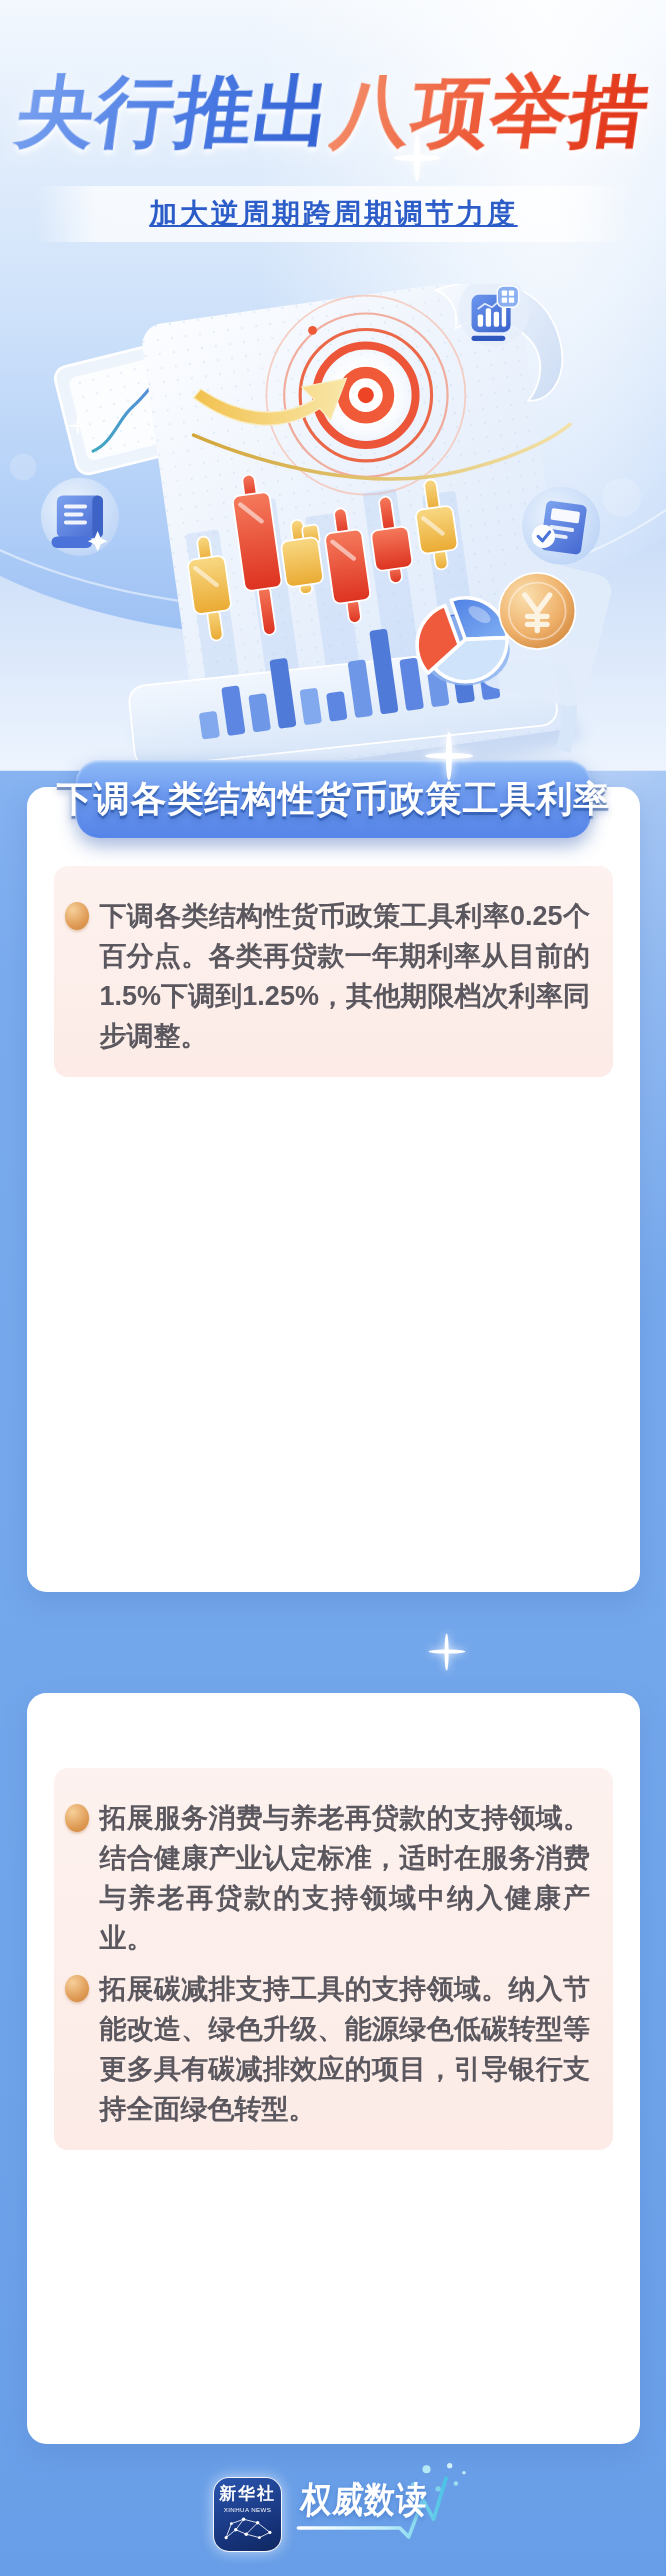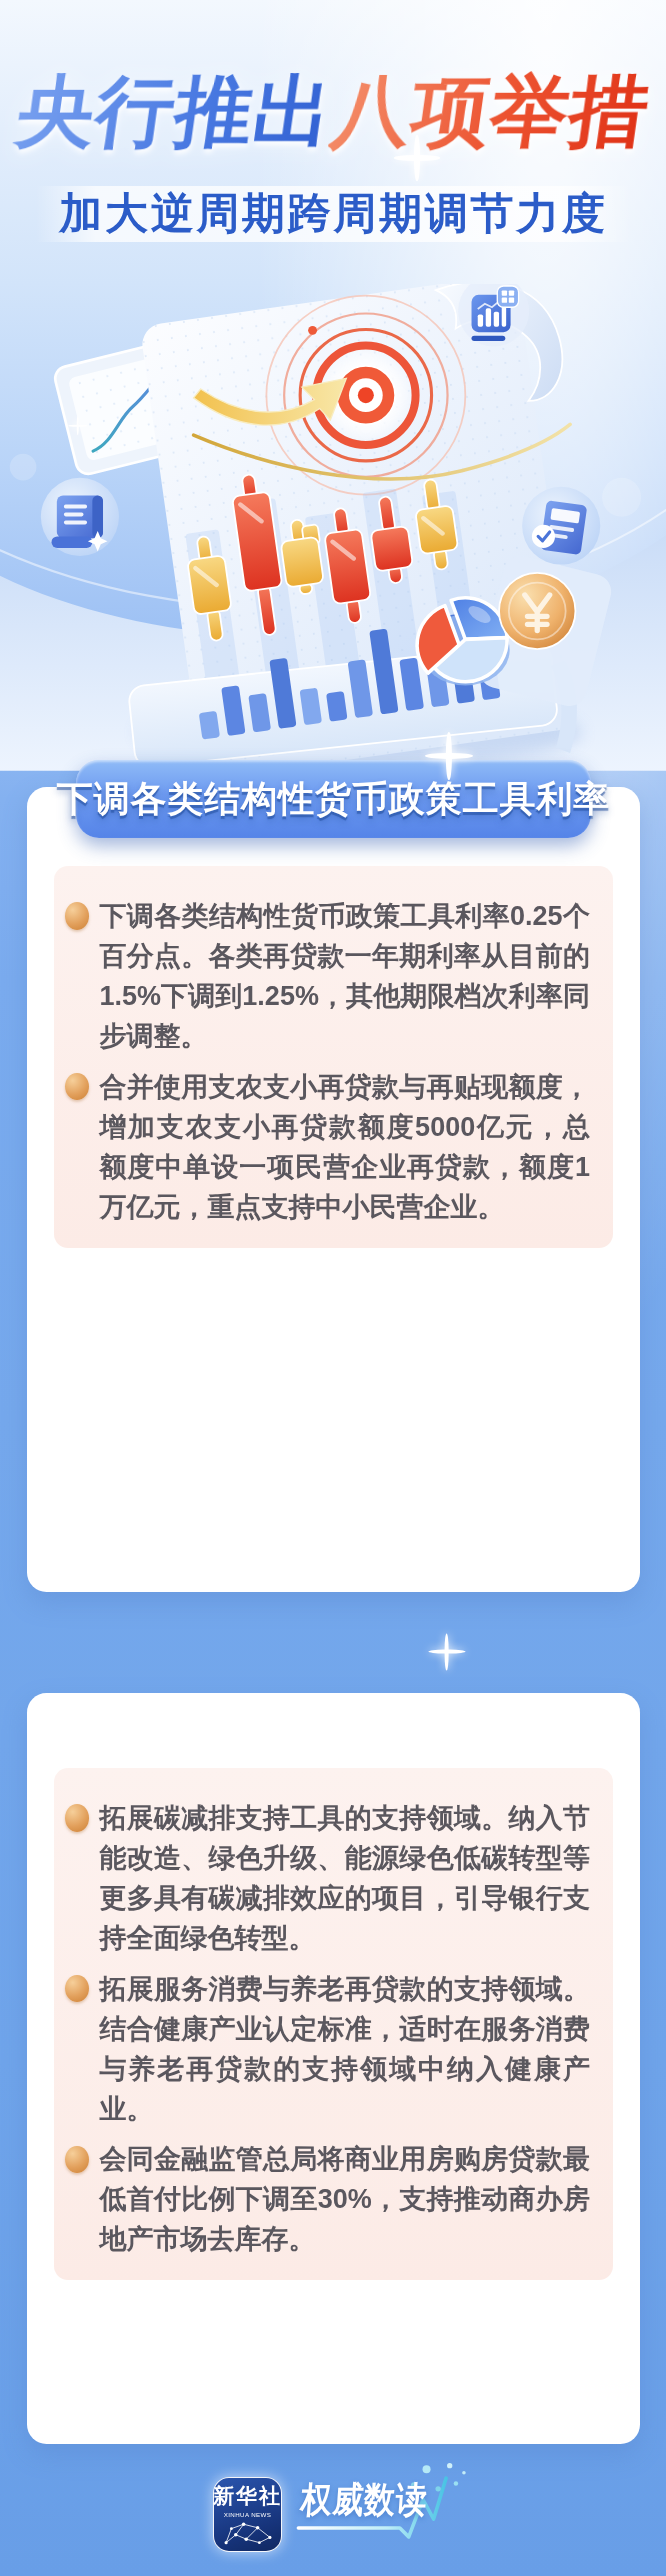--- a/index.html
+++ b/index.html
@@ -21,21 +21,21 @@
   }
   .title .seg{display:inline-block;-webkit-background-clip:text;background-clip:text;color:transparent;
     filter:drop-shadow(1.8px 4.4px 2.7px rgba(255,255,255,.85)) drop-shadow(0 0 10.7px rgba(255,255,255,.45));}
   .seg-blue{background-image:linear-gradient(105deg,#7aa2f0 0%,#4a7ae2 55%,#3060d2 100%);}
   .seg-red{background-image:linear-gradient(105deg,#f4906c 0%,#ec5230 55%,#df3015 100%);}
   
   .subtitle{
     position:absolute;top:186px;left:36px;width:595px;height:56px;
     display:flex;align-items:center;justify-content:center;
     background:linear-gradient(90deg,rgba(255,255,255,0) 0%,rgba(255,255,255,.75) 10%,rgba(255,255,255,.78) 88%,rgba(255,255,255,0) 100%);
-    font-size:43px;font-weight:800;color:#2b5cc8;letter-spacing:2.7px;white-space:nowrap;
+    font-size:28px;font-weight:800;color:#2b5cc8;letter-spacing:2.7px;white-space:nowrap;text-decoration:underline;
   }
   
   .illo{position:absolute;top:284px;left:0;width:666px;height:487px;display:block;}
   
   .sparkle{position:absolute;pointer-events:none;z-index:6;}
   .sparkle::before,.sparkle::after{content:"";position:absolute;left:50%;top:50%;background:#ffffff;border-radius:45%;
     box-shadow:0 0 8px rgba(255,255,255,.95);}
   .sparkle::before{width:100%;height:13%;transform:translate(-50%,-50%);}
   .sparkle::after{width:13%;height:100%;transform:translate(-50%,-50%);}
   
@@ -66,21 +66,21 @@
     box-shadow:0 1.8px 2.7px rgba(178,118,58,.35);}
   .bullet p{margin:0;font-size:27px;line-height:40px;font-weight:600;color:#5a575e;text-align:justify;}
   
   .logo-tile{
     position:absolute;left:213px;top:2477px;width:69px;height:75px;border-radius:16px;z-index:3;
     background:linear-gradient(160deg,#2a55ae 0%,#16337a 70%,#102861 100%);
     border:1.8px solid rgba(255,255,255,.95);box-sizing:border-box;
     box-shadow:0 0 14px rgba(255,255,255,.6);
     display:flex;flex-direction:column;align-items:center;color:#ffffff;
   }
-  .logo-cn{font-size:21px;font-weight:800;letter-spacing:1.8px;margin-top:4.4px;white-space:nowrap;}
+  .logo-cn{font-size:17px;font-weight:800;letter-spacing:1.8px;margin-top:4.4px;white-space:nowrap;}
   .logo-en{font-size:6.2px;letter-spacing:0.4px;margin-top:0.9px;white-space:nowrap;}
   .logo-net{margin-top:0.9px;}
   .brand{
     position:absolute;left:302px;top:2482px;z-index:3;
     font-size:36px;font-weight:900;color:#ffffff;letter-spacing:0.9px;line-height:1;white-space:nowrap;
     transform:skewX(-4deg) scaleX(.86);transform-origin:left top;
     text-shadow:0 1.8px 5.3px rgba(46,96,178,.45);
   }
   .brand-zig{position:absolute;left:293px;top:2455px;z-index:2;}
 </style>
@@ -313,41 +313,33 @@
 
   <div class="section-pill pill-1">
     <span>下调各类结构性货币政策工具利率</span>
   </div>
   <div class="card card-1">
     <div class="panel">
       <div class="bullet">
         <span class="dot"></span>
         <p>下调各类结构性货币政策工具利率0.25个百分点。各类再贷款一年期利率从目前的1.5%下调到1.25%，其他期限档次利率同步调整。</p>
       </div>
-      <div class="bullet">
-        <span class="dot"></span>
-        <p>合并使用支农支小再贷款与再贴现额度，增加支农支小再贷款额度5000亿元，总额度中单设一项民营企业再贷款，额度1万亿元，重点支持中小民营企业。</p>
-      </div>
     </div>
   </div>
 
   <span class="sparkle" style="left:428px;top:1633px;width:37px;height:37px;"></span>
   <div class="card card-2">
     <div class="panel">
-      <div class="bullet">
-        <span class="dot"></span>
-        <p>拓展碳减排支持工具的支持领域。纳入节能改造、绿色升级、能源绿色低碳转型等更多具有碳减排效应的项目，引导银行支持全面绿色转型。</p>
-      </div>
       <div class="bullet">
         <span class="dot"></span>
         <p>拓展服务消费与养老再贷款的支持领域。结合健康产业认定标准，适时在服务消费与养老再贷款的支持领域中纳入健康产业。</p>
       </div>
       <div class="bullet">
         <span class="dot"></span>
-        <p>会同金融监管总局将商业用房购房贷款最低首付比例下调至30%，支持推动商办房地产市场去库存。</p>
+        <p>拓展碳减排支持工具的支持领域。纳入节能改造、绿色升级、能源绿色低碳转型等更多具有碳减排效应的项目，引导银行支持全面绿色转型。</p>
       </div>
     </div>
   </div>
 
   <div class="logo-tile">
     <span class="logo-cn">新华社</span>
     <span class="logo-en">XINHUA NEWS</span>
     <svg class="logo-net" width="52" height="28" viewBox="0 0 58 32">
       <path d="M4 27 L15 18 L27 23 L40 10 L54 21 M15 18 L24 6 L40 10 M27 23 L42 27 L54 21 M4 27 L10 11 L24 6" stroke="rgba(255,255,255,.85)" stroke-width="1.1" fill="none"></path>
       <g fill="#ffffff">

